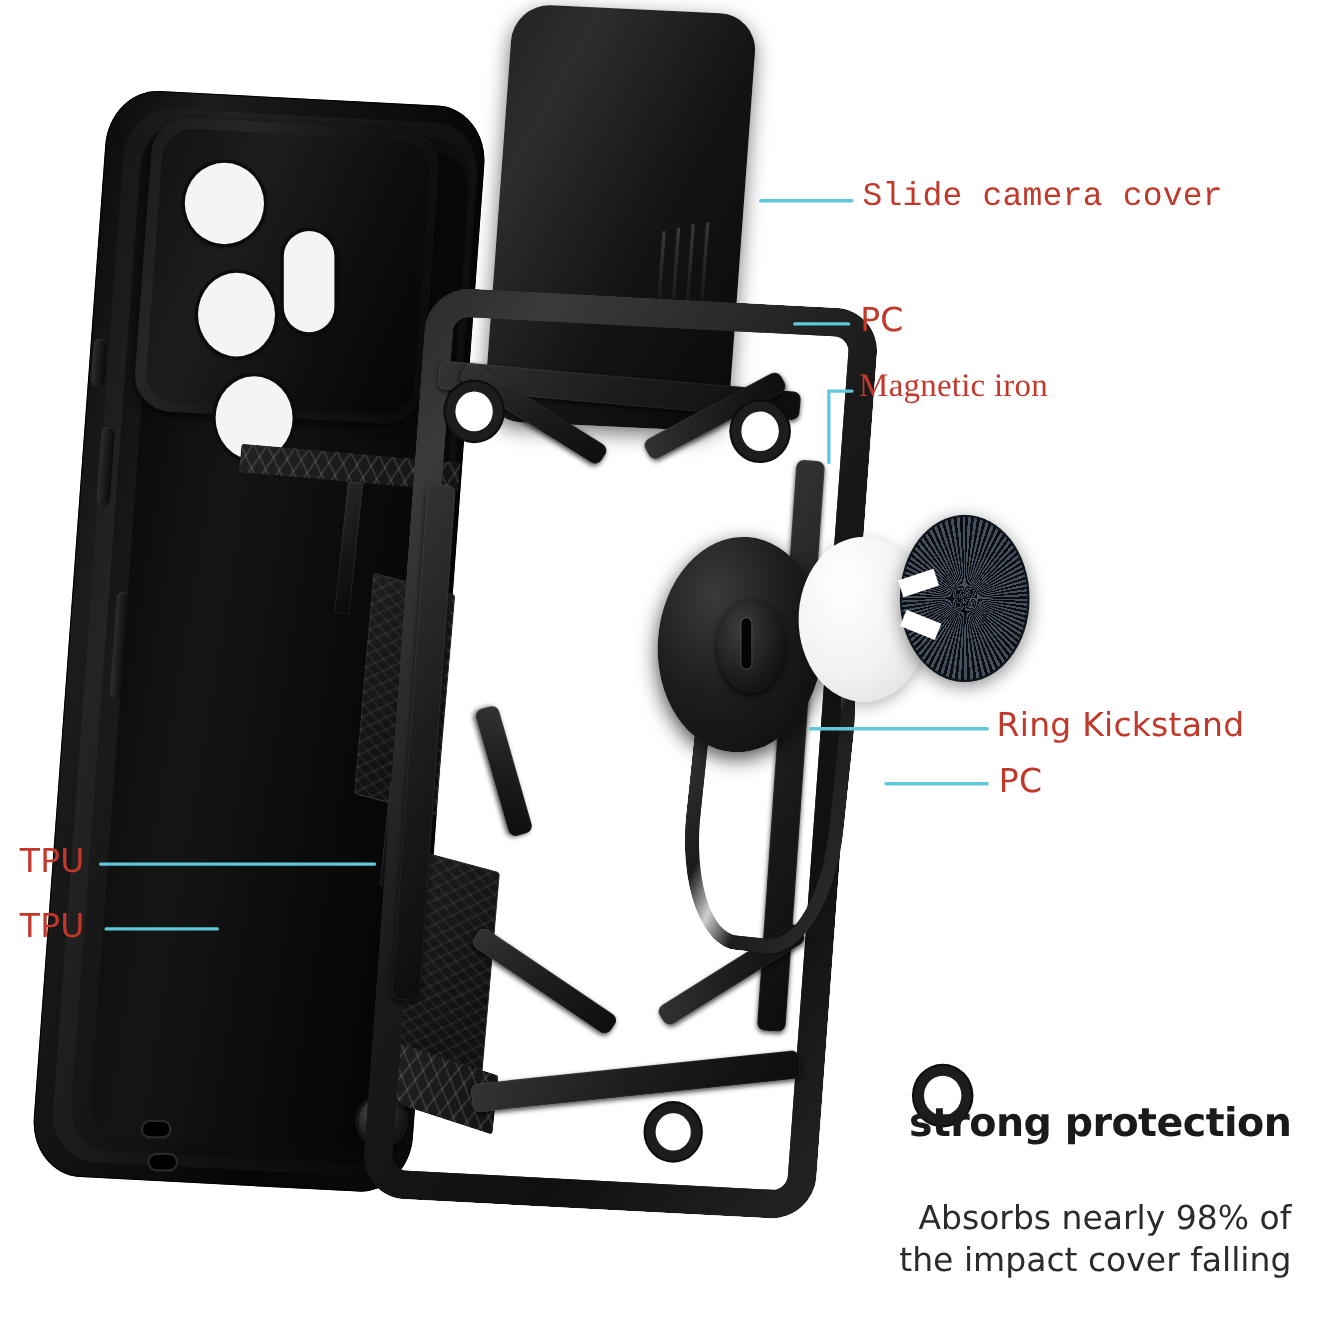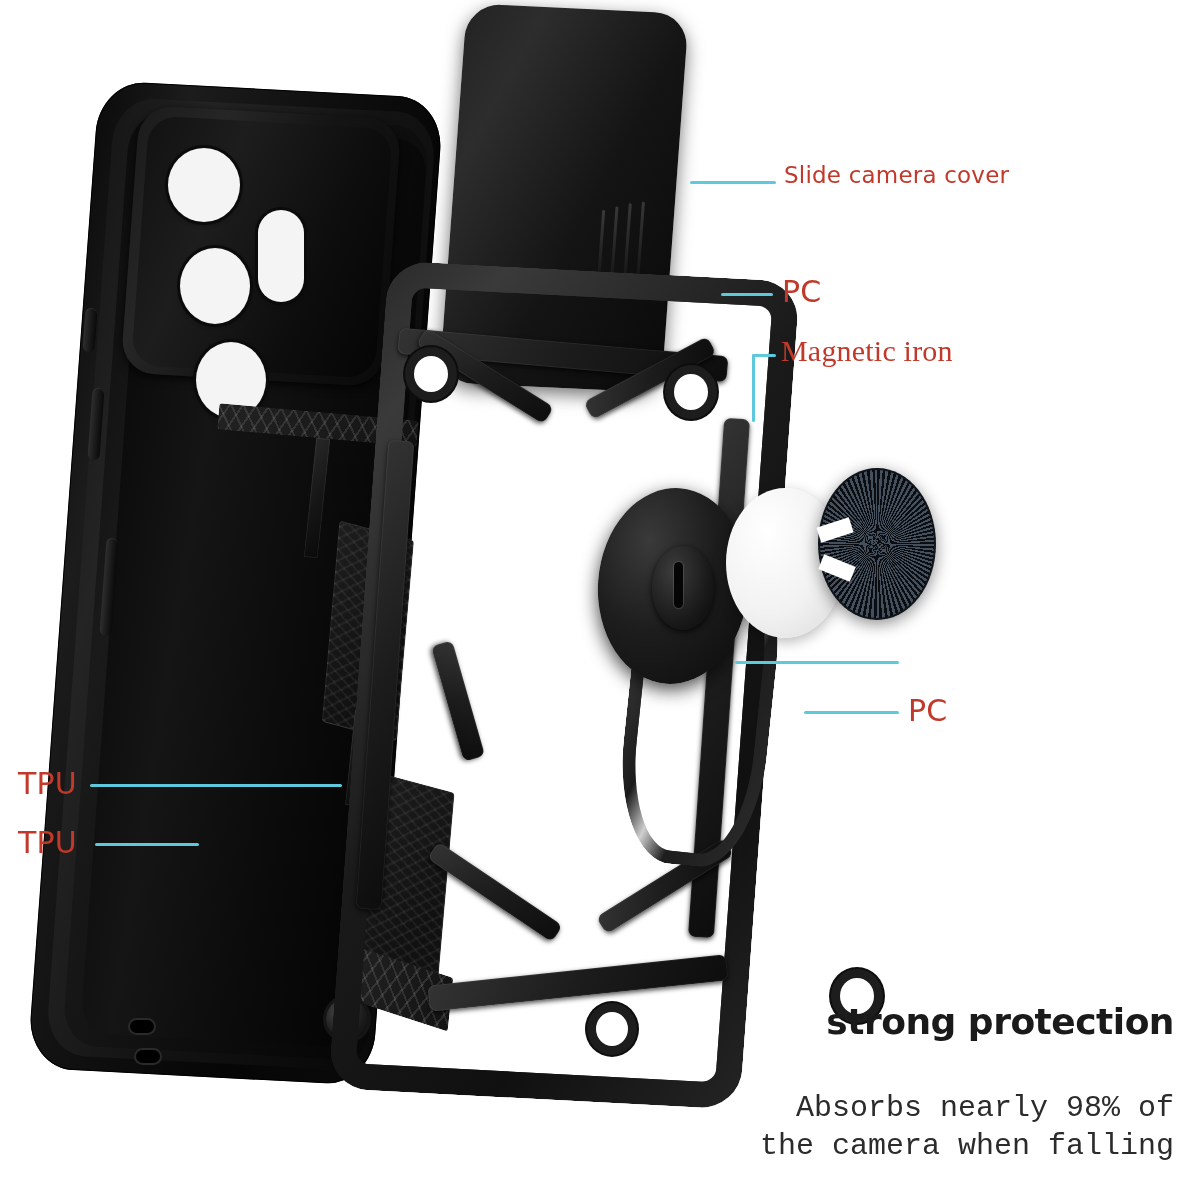--- a/index.html
+++ b/index.html
@@ -258,21 +258,20 @@
     line-height:1.07;
     letter-spacing:-.5px;
   }
   .subline{
     position:absolute;
     right:26px;
     text-align:right;
     color:#2b2b2b;
     font-weight:400;
     line-height:1.22;
-    font-family:Liberation Mono, monospace;
   }
 </style>
 </head>
 <body>
 
 <div id="stage">
 
   <div class="case-wrap">
 
     <div class="tpu-shell"></div>
@@ -347,31 +346,32 @@
   <div class="leader" style="left:721px;top:293px;width:52px;"></div>
 
   <div class="leader" style="left:752px;top:354px;width:24px;"></div>
   <div class="leader-v" style="left:752px;top:354px;height:68px;"></div>
 
   <div class="leader" style="left:735px;top:661px;width:164px;"></div>
   <div class="leader" style="left:804px;top:711px;width:95px;"></div>
   <div class="leader" style="left:90px;top:784px;width:252px;"></div>
   <div class="leader" style="left:95px;top:843px;width:104px;"></div>
 
-  <div class="lbl" style="left:784px;top:164px;font-size:23px;">Slide camera cover</div>
+  <div class="lbl" style="left:784px;top:164px;font-size:30px;font-family:Liberation Mono, monospace;">Slide camera cover</div>
 
   <div class="lbl" style="left:782px;top:277px;font-size:30px;">PC</div>
 
   <div class="lbl" style="left:781px;top:336px;font-size:30px;font-family:Liberation Serif, serif;">Magnetic iron</div>
 
+  <div class="lbl" style="left:906px;top:645px;font-size:30px;">Ring Kickstand</div>
 
   <div class="lbl" style="left:908px;top:696px;font-size:30px;">PC</div>
 
   <div class="lbl" style="left:18px;top:769px;font-size:30px;">TPU</div>
 
   <div class="lbl" style="left:18px;top:828px;font-size:30px;">TPU</div>
 
   <div class="headline" style="top:1003px;font-size:36px;">strong protection</div>
 
   <div class="subline" style="top:1090px;font-size:30px;">Absorbs nearly 98% of</div>
-  <div class="subline" style="top:1128px;font-size:30px;">the camera when falling</div>
+  <div class="subline" style="top:1128px;font-size:30px;">the impact cover falling</div>
 
 </div>
 
 </body></html>

